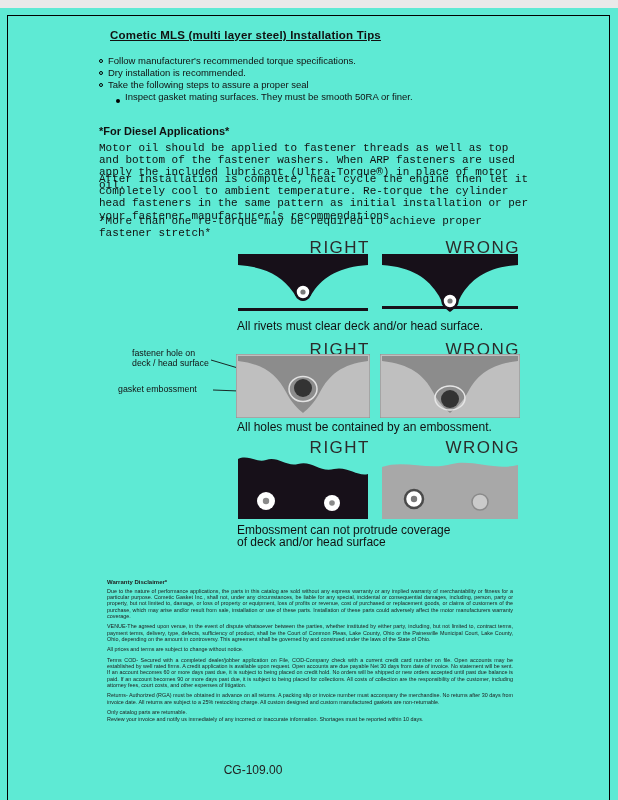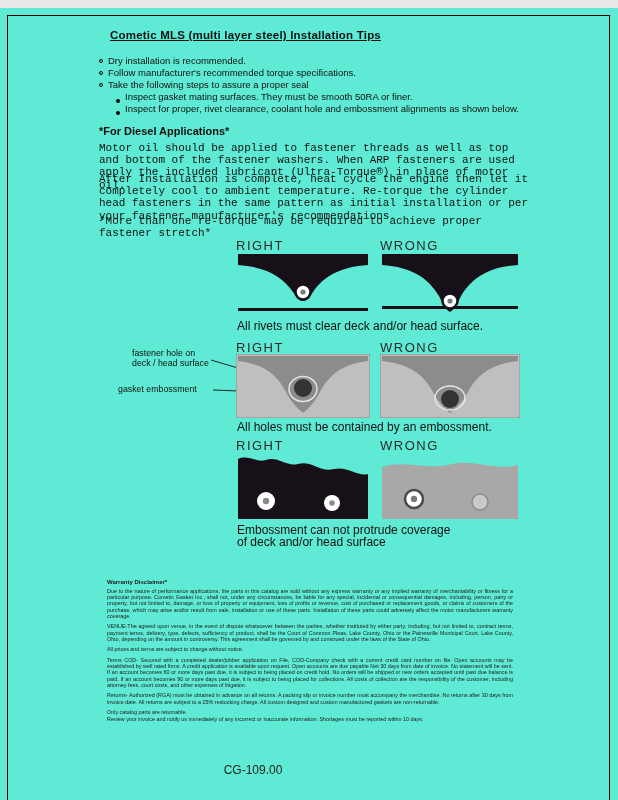--- a/index.html
+++ b/index.html
@@ -16,21 +16,21 @@
   .marker { flex:0 0 auto; width:4px; height:4px; margin-top:4px; border-radius:50%; }
   .marker.ring { border:1px solid #000; }
   .marker.dot { background:#000; }
 
   .diesel-h { position:absolute; left:99px; top:117px; font-size:11px; font-weight:bold; }
   .para { position:absolute; left:99px; width:434px; font-size:11px; line-height:12.2px;font-family:Liberation Mono, monospace; }
   .para.p1 { top:134px; }
   .para.p2 { top:165px; }
   .para.p3 { top:207px; }
 
-  .dlabel { position:absolute; font-size:13px; letter-spacing:1.5px; color:#2b2b2b; text-align:left; }
+  .dlabel { position:absolute; font-size:17px; letter-spacing:1.5px; color:#2b2b2b; text-align:right; }
   .panel { position:absolute; line-height:0; }
   .dcap { position:absolute; font-size:12px; line-height:11.5px; }
 
   .callout { position:absolute; font-size:8.8px; line-height:10px; }
   .callout-lines { position:absolute; left:205px; top:342px; }
 
   .disclaimer { position:absolute; left:107px; top:571px; width:406px; font-size:5.4px; line-height:6.15px; text-align:justify; color:#1c1c1c; }
   .disclaimer .dh { font-size:6px; font-weight:bold; margin-bottom:3px; text-align:left; }
   .disclaimer p { margin:0 0 4.5px; }
 
@@ -40,37 +40,33 @@
 <body>
 
 <div class="page">
   <div class="frame"></div>
 
   <div class="title">Cometic MLS (multi layer steel) Installation Tips</div>
 
   <div class="tips">
     <div class="bullet">
       <span class="marker ring"></span>
-      <span>Dry installation is recommended.</span>
+      <span>Follow manufacturer's recommended torque specifications.</span>
     </div>
     <div class="bullet">
       <span class="marker ring"></span>
-      <span>Follow manufacturer's recommended torque specifications.</span>
+      <span>Dry installation is recommended.</span>
     </div>
     <div class="bullet">
       <span class="marker ring"></span>
       <span>Take the following steps to assure a proper seal</span>
     </div>
     <div class="bullet sub">
       <span class="marker dot"></span>
       <span>Inspect gasket mating surfaces.  They must be smooth 50RA or finer.</span>
-    </div>
-    <div class="bullet sub">
-      <span class="marker dot"></span>
-      <span>Inspect for proper, rivet clearance, coolant hole and embossment alignments as shown below.</span>
     </div>
   </div>
 
   <div class="diesel-h">*For Diesel Applications*</div>
   <div class="para p1">Motor oil should be applied to fastener threads as well as top and bottom of the fastener washers. When ARP fasteners are used apply the included lubricant (Ultra-Torque®) in place of motor oil.</div>
   <div class="para p2">After Installation is complete, heat cycle the engine then let it completely cool to ambient temperature. Re-torque the cylinder head fasteners in the same pattern as initial installation or per your fastener manufacturer's recommendations.</div>
   <div class="para p3">*More than one re-torque may be required to achieve proper fastener stretch*</div>
 
   <div class="dlabel" style="left:236px; top:230px; width:134px;">RIGHT</div>
   <div class="dlabel" style="left:380px; top:230px; width:140px;">WRONG</div>

